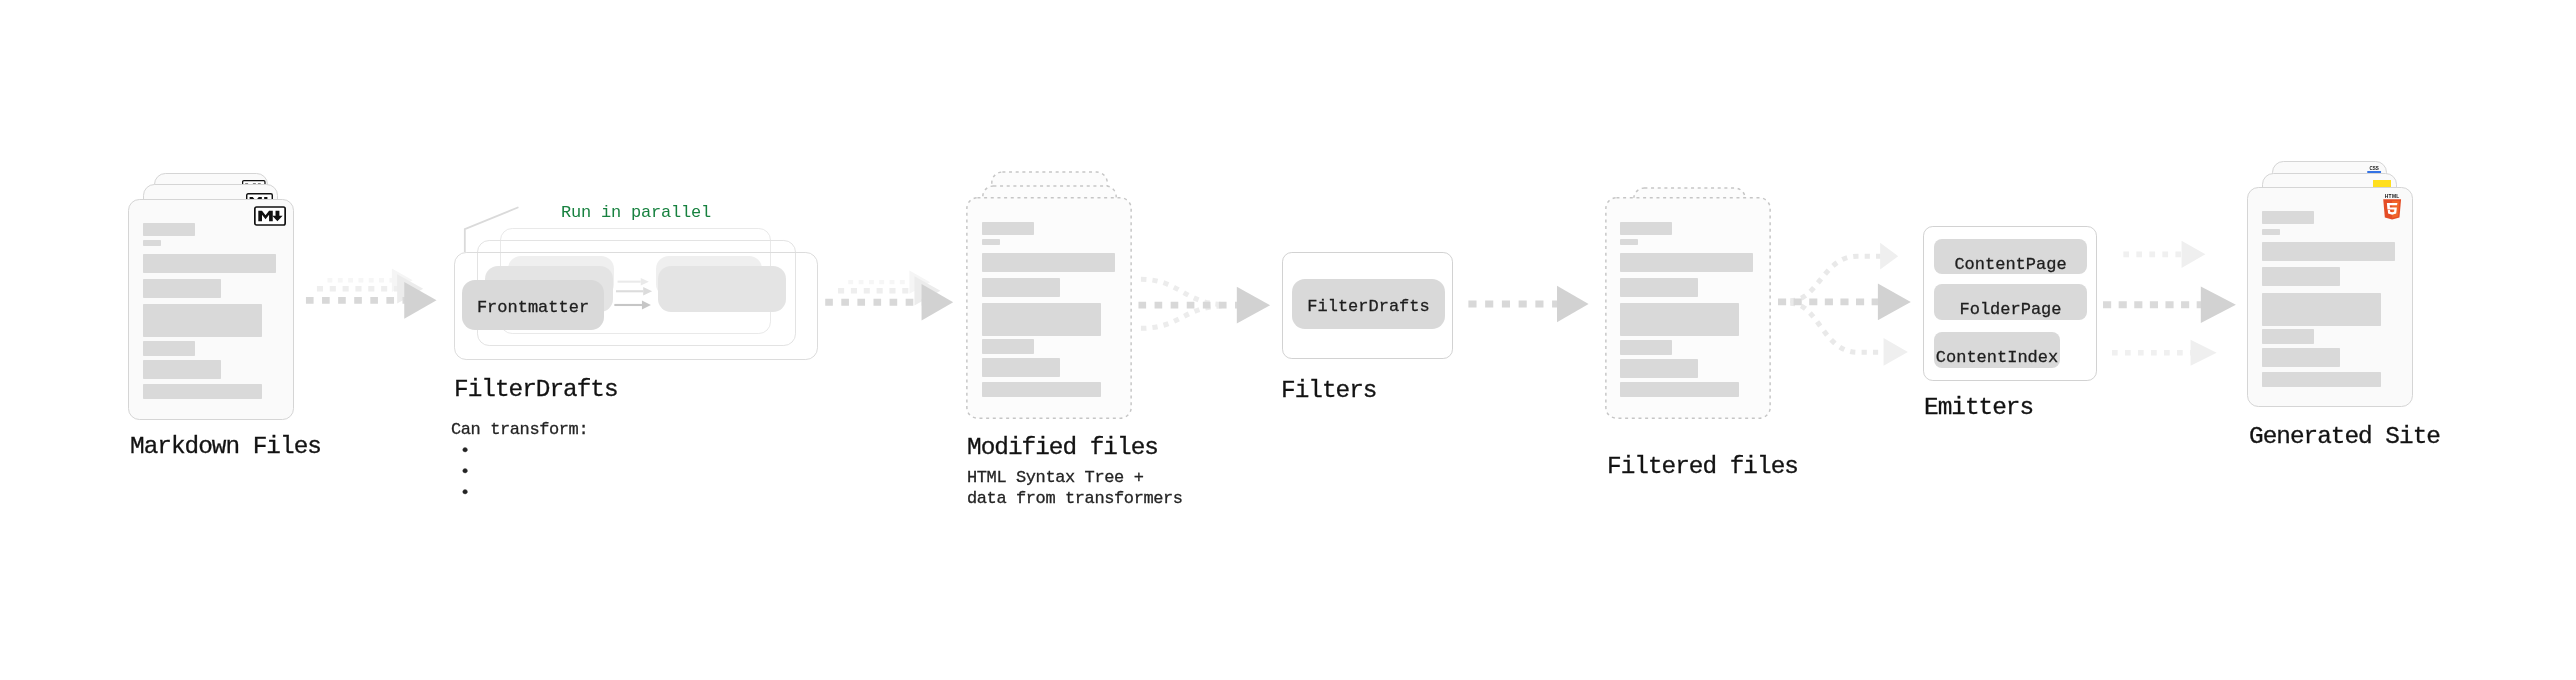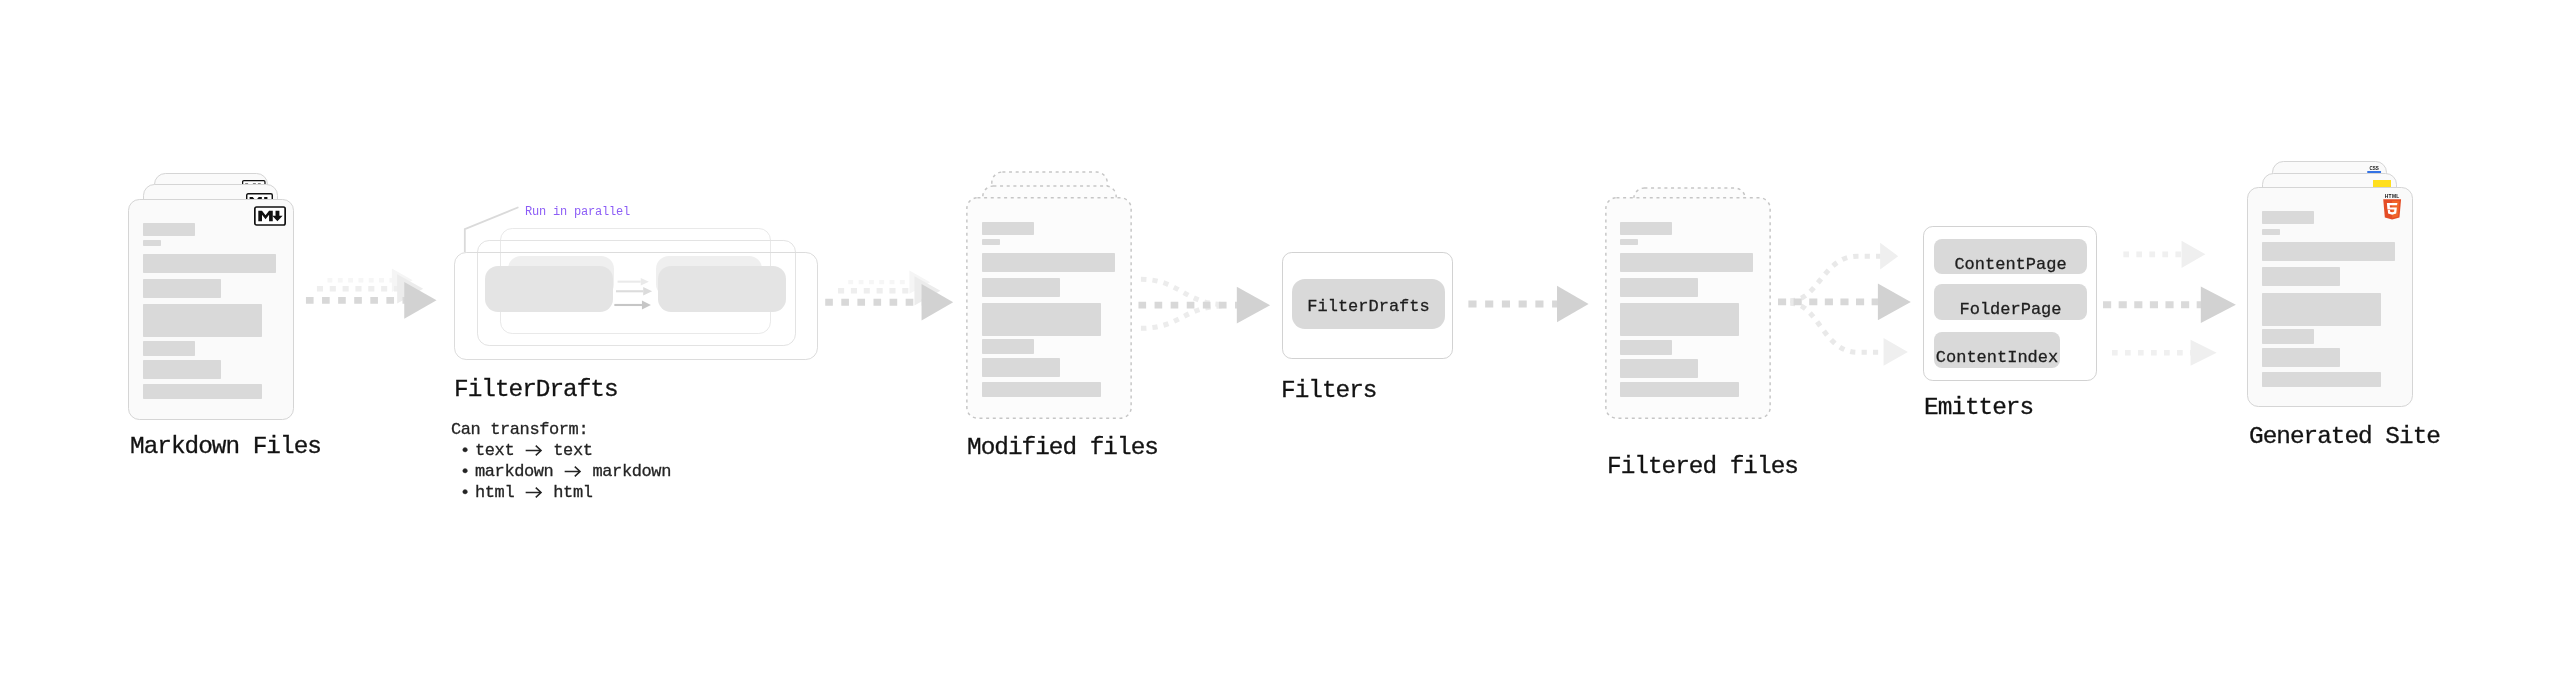--- a/index.html
+++ b/index.html
@@ -10,21 +10,21 @@
 .wbox { position:absolute; background:#fff; border:1.6px solid #d2d2d2; border-radius:9.8px; }
 .bar { position:absolute; background:#d9d9d9; border-radius:0.8px; }
 .btn { position:absolute; background:#d9d9d9; border-radius:13px; }
 .btxt { padding-top:4.1px; display:flex; align-items:center; justify-content:center;
   font-size:17px; letter-spacing:0px; color:#1c1c1c; }
 .btn.sm { border-radius:8px; padding-top:15px; }
 .bt { opacity:0.99; transform:translateZ(0); -webkit-text-stroke:0.3px #1c1c1c; }
 .title { opacity:0.99; transform:translateZ(0); -webkit-text-stroke:0.3px #111; position:absolute; font-size:24.4px; line-height:24.4px; letter-spacing:-1px; color:#111; white-space:pre; }
 .body { opacity:0.99; transform:translateZ(0); -webkit-text-stroke:0.3px #222; position:absolute; font-size:17px; line-height:21px; letter-spacing:-0.4px; color:#222; white-space:pre; }
 .arr { vertical-align:-3.7px; }
-.runlabel { opacity:0.99; transform:translateZ(0); position:absolute; font-size:12px; line-height:21px; letter-spacing:-0.2px; color:#8b5cf6; white-space:pre; }
+.runlabel { opacity:0.99; transform:translateZ(0); position:absolute; font-size:17px; line-height:21px; letter-spacing:-0.2px; color:#15803d; white-space:pre;margin-left:36px; }
 </style></head>
 <body>
 <div id="wrap">
 <svg class="abs" style="left:0;top:0" width="2576" height="681" viewBox="0 0 3170 838">
       <line x1="403.0" y1="344.8" x2="484.2" y2="344.8" stroke="#f6f6f6" stroke-width="5.4" stroke-dasharray="6.0 6.7"></line>
       <polygon points="482.2,330.4 482.2,359.2 507.8,344.8" fill="#f5f5f5"></polygon>
       <line x1="390.0" y1="355.4" x2="490.8" y2="355.4" stroke="#eeeeee" stroke-width="6.8" stroke-dasharray="7.5 8.3"></line>
       <polygon points="488.8,337.4 488.8,373.4 520.8,355.4" fill="#ececec"></polygon>
       <line x1="376.5" y1="369.6" x2="502.0" y2="369.6" stroke="#d8d8d8" stroke-width="8.5" stroke-dasharray="9.4 10.4"></line>
       <polygon points="497.5,347.1 497.5,392.1 537.2,369.6" fill="#d2d2d2"></polygon>
@@ -85,20 +85,23 @@
     <div class="bar" style="left:143px;top:304px;width:119px;height:33px"></div>
     <div class="bar" style="left:143px;top:341px;width:52px;height:14.5px"></div>
     <div class="bar" style="left:143px;top:360px;width:78px;height:18.7px"></div>
     <div class="bar" style="left:143px;top:384px;width:119px;height:14.5px"></div>
     <div class="obox" style="left:500px;top:228px;width:271px;height:106px;border-color:#e9e9e9"></div>
     <div class="obox" style="left:477px;top:240px;width:319px;height:106px;border-color:#e3e3e3"></div>
     <div class="obox" style="left:454px;top:252px;width:364px;height:108px;border-color:#dcdcdc"></div>
     <div class="runlabel" style="left:525px;top:202px">Run in parallel</div>
     <div class="btn" style="left:508px;top:256px;width:106px;height:41px;background:#efefef"></div>
     <div class="btn" style="left:485px;top:266px;width:128px;height:46px;background:#e4e4e4"></div>
+    <div class="btn btxt" style="left:462px;top:280px;width:142px;height:50px">
+      <span class="bt">Frontmatter</span>
+    </div>
     <div class="btn" style="left:656px;top:256px;width:106px;height:41px;background:#efefef"></div>
     <div class="btn" style="left:658px;top:266px;width:128px;height:46px;background:#e4e4e4"></div>
     <svg class="abs" style="left:991px;top:171px" width="117" height="98" viewBox="0 0 144 120">
       <rect x="1" y="1" width="142" height="118" rx="13" fill="#fcfcfc" stroke="#c6c6c6" stroke-width="1.8" stroke-dasharray="3.7 4.5"></rect>
     </svg>
     <svg class="abs" style="left:982px;top:185px" width="135" height="106" viewBox="0 0 166 130">
       <rect x="1" y="1" width="164" height="128" rx="13" fill="#fcfcfc" stroke="#c6c6c6" stroke-width="1.8" stroke-dasharray="3.7 4.5"></rect>
     </svg>
     <svg class="abs" style="left:966px;top:197px" width="166" height="222" viewBox="0 0 204 273">
       <rect x="1" y="1" width="202" height="271" rx="13" fill="#fcfcfc" stroke="#c6c6c6" stroke-width="1.8" stroke-dasharray="3.7 4.5"></rect>
@@ -160,25 +163,19 @@
 <g transform="translate(1.5,7.5)">
 <polygon points="0,0 22,0 20,22.4 11,25 2,22.4" fill="#e44d26"></polygon>
 <polygon points="11,1.8 11,23.2 18.3,21.1 20,1.8" fill="#f16529"></polygon>
 <polygon points="4.5,4.5 17.5,4.5 17,7.3 8,7.3 8.3,10 16.8,10 16,17.5 11,19 6,17.5 5.6,13.2 8.4,13.2 8.6,15.3 11,16 13.4,15.3 13.7,12.7 5.2,12.7" fill="#fff"></polygon>
 </g>
     </svg>
     <div class="title" style="left:130px;top:435px">Markdown Files</div>
     <div class="title" style="left:454px;top:378px">FilterDrafts</div>
     <div class="body" style="left:451px;top:419px">Can transform:</div>
     <div class="body bullets" style="left:460px;top:440px">•<br>•<br>•</div>
-    <div class="body bullets" style="left:475px;top:440px">text <svg class="arr" width="19.5" height="17" viewBox="0 0 24 21">
-        <path d="M2 10.5 H21 M14.5 4.5 L21 10.5 L14.5 16.5" fill="none" stroke="#222" stroke-width="1.9"></path>
-      </svg> text<br>markdown <svg class="arr" width="19.5" height="17" viewBox="0 0 24 21">
-        <path d="M2 10.5 H21 M14.5 4.5 L21 10.5 L14.5 16.5" fill="none" stroke="#222" stroke-width="1.9"></path>
-      </svg> markdown<br>html <svg class="arr" width="19.5" height="17" viewBox="0 0 24 21">
-        <path d="M2 10.5 H21 M14.5 4.5 L21 10.5 L14.5 16.5" fill="none" stroke="#222" stroke-width="1.9"></path>
-      </svg> html</div>
     <div class="title" style="left:967px;top:436px">Modified files</div>
+    <div class="body" style="left:967px;top:467px">HTML Syntax Tree +<br>data from transformers</div>
     <div class="title" style="left:1281px;top:379px">Filters</div>
     <div class="title" style="left:1607px;top:455px">Filtered files</div>
     <div class="title" style="left:1924px;top:396px">Emitters</div>
     <div class="title" style="left:2249px;top:425px">Generated Site</div>
 </div>
 
 </body></html>

